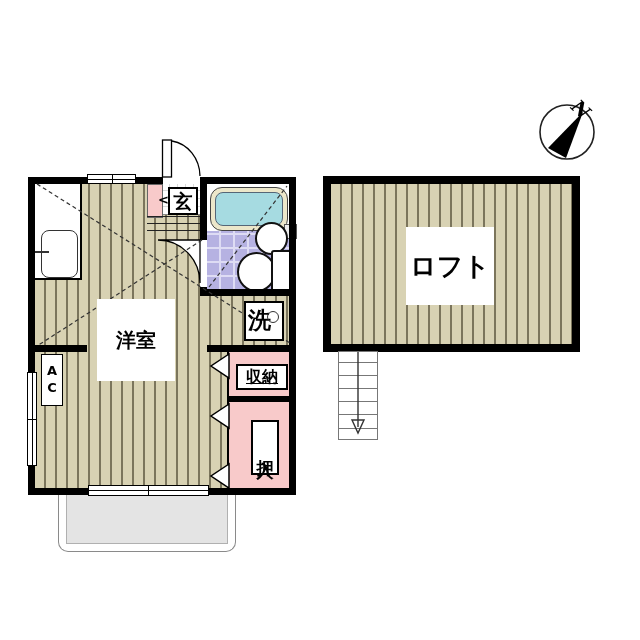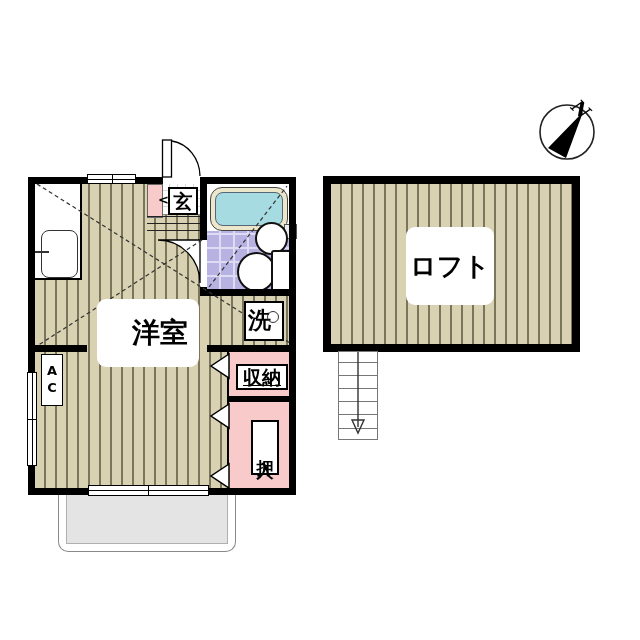--- a/index.html
+++ b/index.html
@@ -14,21 +14,21 @@
   .pink{background:var(--pink-area,#f8caca);}
   .tile-bath{background-color:var(--bath-tile,#b6b2e2);
       background-image:repeating-linear-gradient(0deg,transparent 0 12px,var(--bath-tile-line,#dedcf4) 12px 14px),
                        repeating-linear-gradient(90deg,transparent 0 12px,var(--bath-tile-line,#dedcf4) 12px 14px);}
   .tile-genkan{background-color:#fff;
       background-image:repeating-linear-gradient(0deg,transparent 0 7px,#d9d9d9 7px 8px),
                        repeating-linear-gradient(90deg,transparent 0 7px,#d9d9d9 7px 8px);}
   .labelbox{background:var(--label-bg,#fff);border:2px solid #000;display:flex;
       align-items:center;justify-content:center;font-weight:bold;line-height:1;}
   .plainlabel{background:var(--label-bg,#fff);display:flex;flex-direction:column;
-      align-items:center;justify-content:center;font-weight:bold;text-align:center;border-radius:9px;}
+      align-items:center;justify-content:center;font-weight:bold;text-align:center;}
   .vtext{writing-mode:vertical-rl;text-orientation:upright;letter-spacing:2px;}
   .thinline{background:#000;}
   .grayline{background:#777;}
   .stepline{background:#222;height:1px;}
   svg{display:block;}
 </style>
 </head>
 <body>
 
 <div id="plan">
@@ -131,29 +131,29 @@
 
   <div class="abs z4" style="left:244px;top:301px;width:40px;height:40px;background:#fff;border:2px solid #000;box-sizing:border-box;">
     <span class="abs" style="left:2px;top:6px;font-size:23px;font-weight:bold;line-height:1;">洗</span>
     <span class="abs" style="right:3px;top:8px;width:10px;height:10px;border:1.5px solid #333;border-radius:50%;"></span>
   </div>
 
   <div class="abs z4 labelbox vtext" style="left:41px;top:354px;width:20px;height:50px;font-size:13px;border-width:1.5px;">
     <span>AC</span>
   </div>
 
-  <div class="abs z4 labelbox" style="left:236px;top:364px;width:48px;height:22px;font-size:19px;text-decoration:underline;">
+  <div class="abs z4 labelbox" style="left:236px;top:364px;width:48px;height:22px;font-size:16px;text-decoration:underline;">
     <span>収納</span>
   </div>
 
   <div class="abs z4 labelbox vtext" style="left:251px;top:420px;width:24px;height:51px;font-size:17px;">
     <span>押入</span>
   </div>
 
-  <div class="abs z4 plainlabel" style="left:97px;top:299px;width:78px;height:68px;font-size:28px;line-height:38px;padding-left:24px;">
+  <div class="abs z4 plainlabel" style="left:97px;top:299px;width:78px;height:82px;font-size:20px;line-height:38px;">
     <span>洋室</span>
   </div>
 
   <div class="abs z4 plainlabel" style="left:406px;top:227px;width:88px;height:78px;font-size:26px;line-height:36px;">
     <span>ロフト</span>
   </div>
 
 </div>
 
 </body></html>

